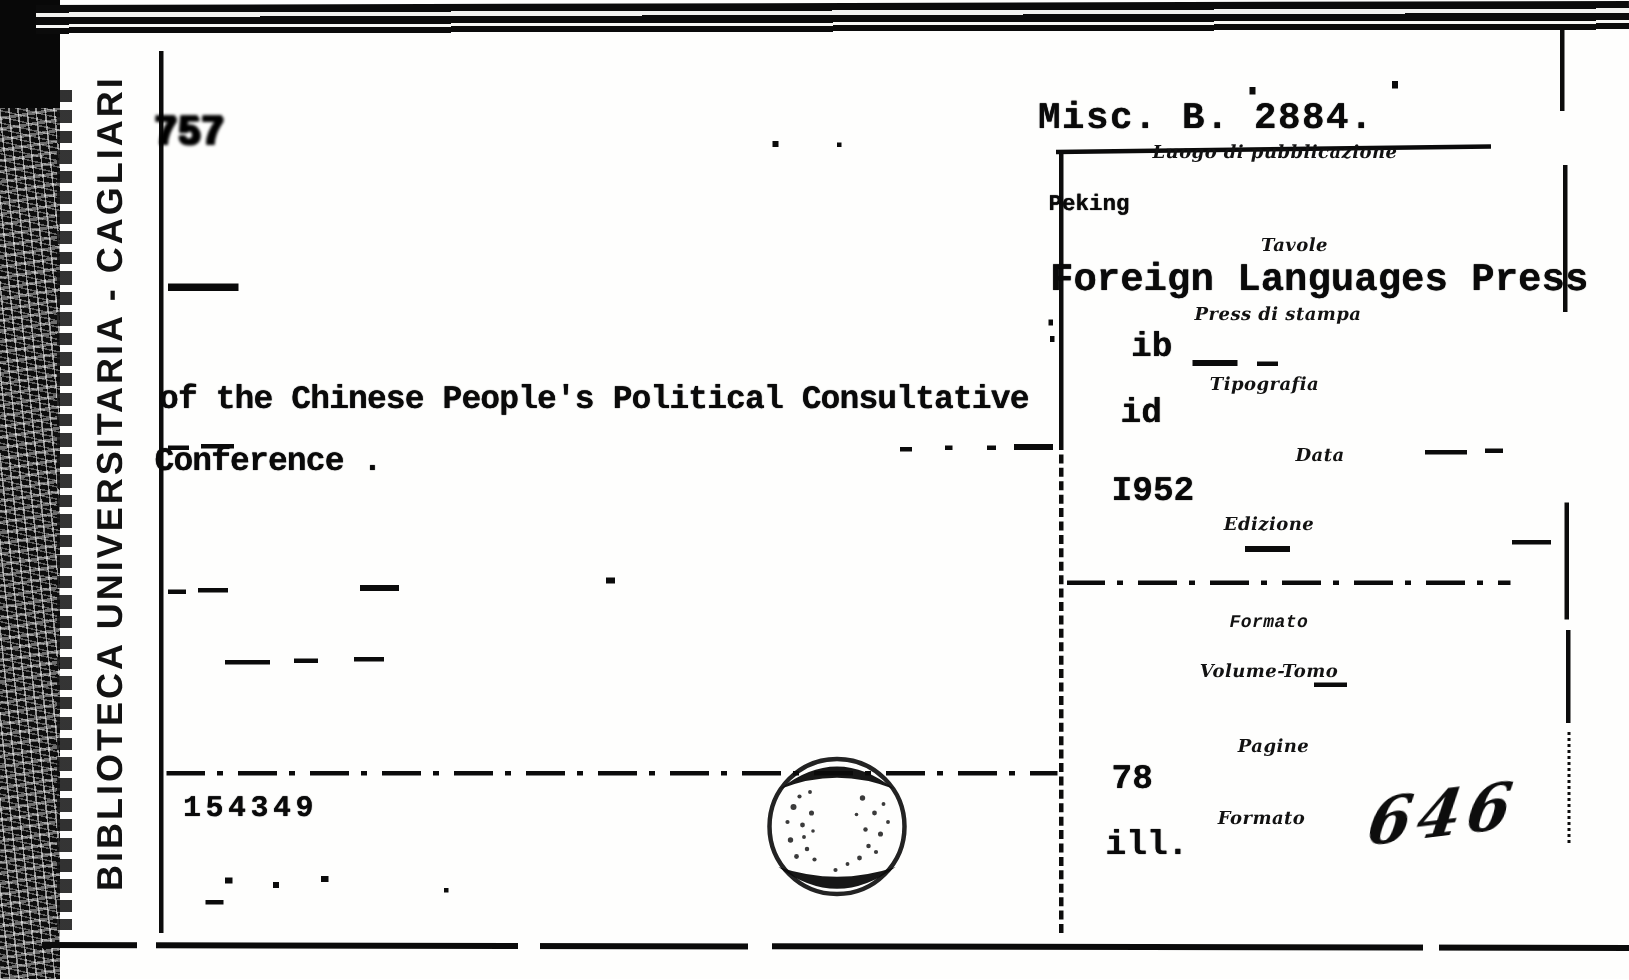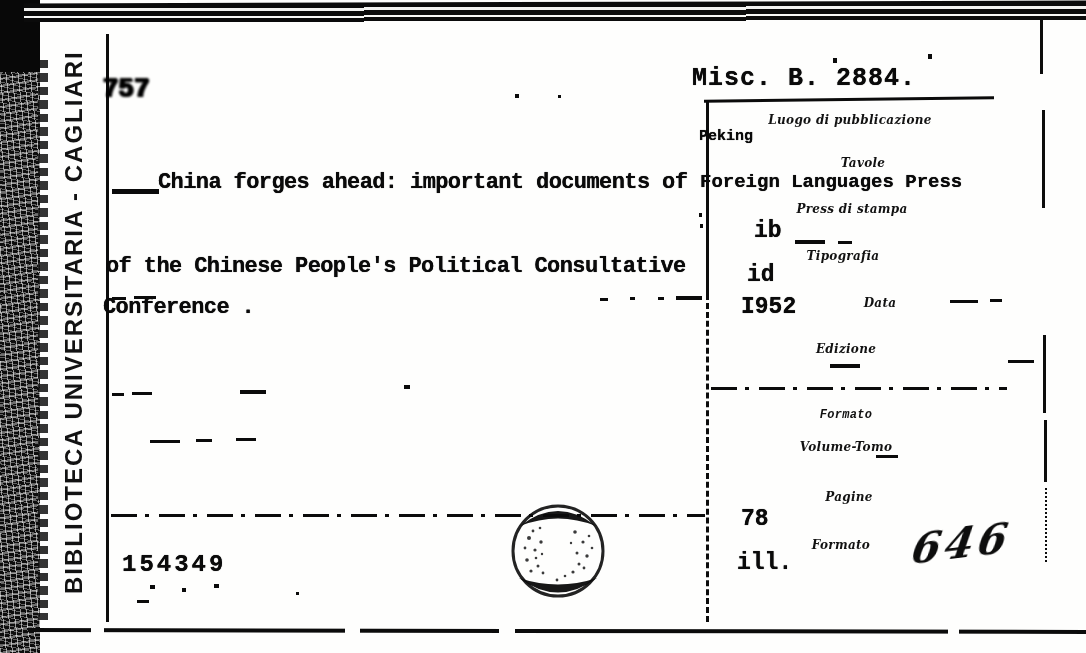--- a/index.html
+++ b/index.html
@@ -106,43 +106,42 @@
 
   <div class="margin-rule"></div>
 
   <div class="vstamp">
     <span>BIBLIOTECA UNIVERSITARIA - CAGLIARI</span>
   </div>
 
   <div class="smudge">757</div>
 
   <div class="underscore"></div>
-  <div class="tw title-line" style="left:158px;top:170px;">China forges ahead: important documents of</div>
   <div class="tw title-line" style="left:106px;top:254px;">of the Chinese People's Political Consultative</div>
   <div class="tw title-line" style="left:103px;top:295px;">Conference .</div>
 
   <div class="tw" style="left:692px;top:64px;font-size:25px;letter-spacing:1px;">Misc. B. 2884.</div>
   <div class="top-rule"></div>
   <div class="divider-solid"></div>
   <div class="divider-dashed"></div>
 
-  <div class="field-label" style="left:850px;top:113px;">Luogo di pubblicazione</div>
+  <div class="field-label" style="left:850px;top:94px;">Luogo di pubblicazione</div>
   <div class="tw" style="left:699px;top:128px;font-size:15px;">Peking</div>
 
   <div class="field-label" style="left:863px;top:156px;">Tavole</div>
-  <div class="tw" style="left:700px;top:171px;font-size:19px;">Foreign Languages Press</div>
+  <div class="tw" style="left:700px;top:171px;font-size:26px;">Foreign Languages Press</div>
 
   <div class="field-label" style="left:852px;top:202px;">Press di stampa</div>
   <div class="tw" style="left:754px;top:218px;font-size:23px;">ib</div>
 
   <div class="field-label" style="left:843px;top:249px;">Tipografia</div>
   <div class="tw" style="left:747px;top:262px;font-size:23px;">id</div>
 
   <div class="field-label" style="left:880px;top:296px;text-align:right;">Data</div>
-  <div class="tw" style="left:741px;top:294px;font-size:23px;">I952</div>
+  <div class="tw" style="left:741px;top:314px;font-size:23px;">I952</div>
 
   <div class="field-label" style="left:846px;top:342px;text-align:right;">Edizione</div>
 
   <div class="dashdot" style="left:711px;top:387px;width:296px;"></div>
 
   <div class="field-label" style="left:846px;top:408px;font-family:Liberation Mono, monospace;">Formato</div>
 
   <div class="field-label" style="left:846px;top:440px;">Volume-Tomo</div>
 
   <div class="field-label" style="left:849px;top:490px;">Pagine</div>
@@ -180,21 +179,21 @@
         <circle cx="68" cy="74" r="1.6"></circle>
       <circle cx="84" cy="38" r="1.3"></circle>
         <circle cx="79" cy="70" r="1.4"></circle>
         <circle cx="66" cy="45" r="1.2"></circle>
       <circle cx="87" cy="50" r="1.3"></circle>
         <circle cx="60" cy="78" r="1.3"></circle>
         <circle cx="52" cy="82" r="1.4"></circle>
     </g>
   </svg>
 
-  <div class="tw" style="left:122px;top:551px;font-size:24px;letter-spacing:3px;">154349</div>
+  <div class="tw" style="left:122px;top:528px;font-size:20px;letter-spacing:3px;">154349</div>
 
 <div class="dash-mark" style="left: 112px; top: 297px; width: 14px; height: 3px;"></div>
     <div class="dash-mark" style="left: 134px; top: 296px; width: 22px; height: 3px;"></div>
     <div class="dash-mark" style="left: 600px; top: 298px; width: 8px; height: 3px;"></div>
     <div class="speck" style="left: 630px; top: 297px; width: 5px; height: 3px;"></div>
     <div class="speck" style="left: 658px; top: 297px; width: 6px; height: 3px;"></div>
     <div class="dash-mark" style="left: 676px; top: 296px; width: 26px; height: 4px;"></div>
     <div class="dash-mark" style="left: 112px; top: 393px; width: 12px; height: 3px;"></div>
     <div class="dash-mark" style="left: 132px; top: 392px; width: 20px; height: 3px;"></div>
     <div class="dash-mark" style="left: 240px; top: 390px; width: 26px; height: 4px;"></div>

